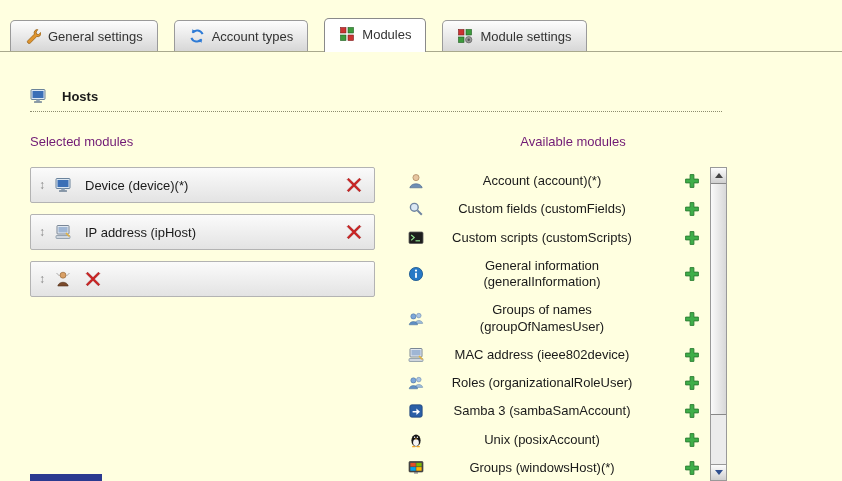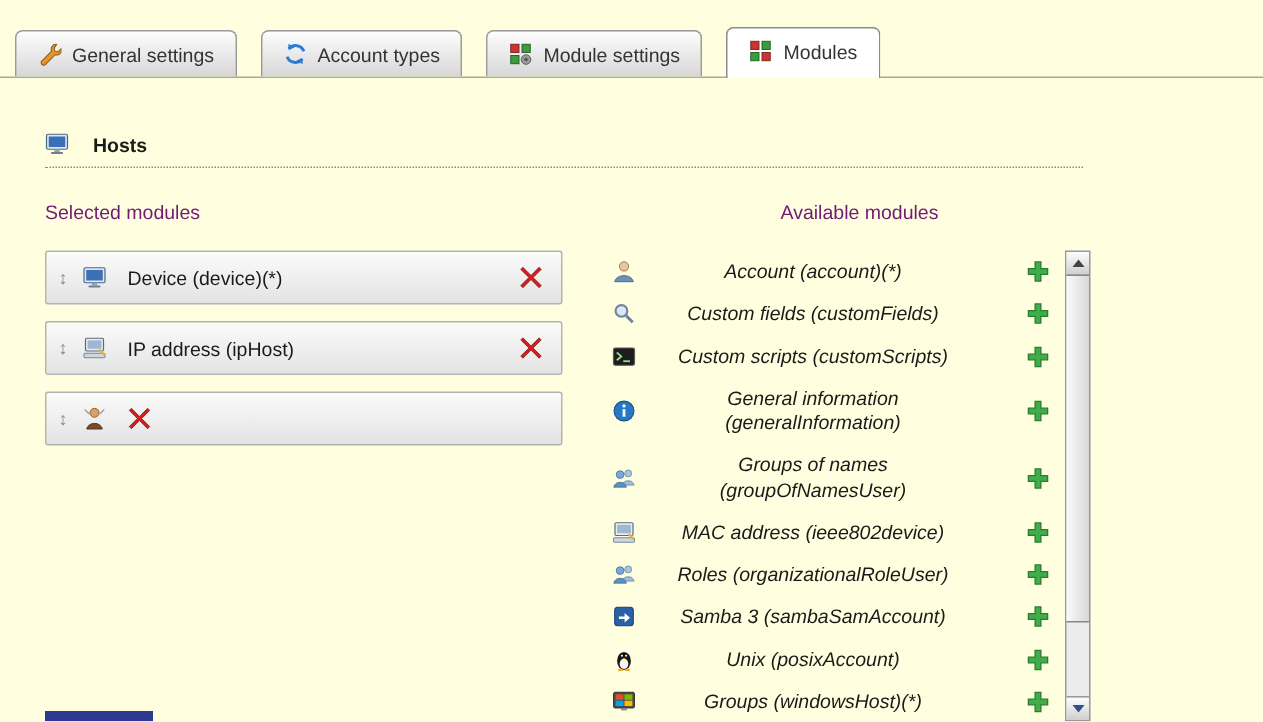--- a/index.html
+++ b/index.html
@@ -31,21 +31,21 @@
   
   .sel-row{display:flex;align-items:center;height:36px;width:345px;box-sizing:border-box;
            border:1px solid #b3b3b3;border-radius:2px;
            background:linear-gradient(#fbfbfb,#e3e3e3);margin-bottom:11px;}
   .drag{color:#8a8a8a;font-size:12px;margin:0 10px 0 8px;cursor:move;}
   .sel-row .icon{margin-right:14px;}
   .sel-label{flex:1;}
   .del-btn{background:none;border:none;padding:0;margin:0 12px 0 0;cursor:pointer;line-height:0;}
 
   
-  .avail-wrap{display:flex;align-items:flex-start;font-style:italic;}
+  .avail-wrap{display:flex;align-items:flex-start;}
   .avail-list{width:300px;}
   .avail-item{display:flex;align-items:center;padding:6px 0;}
   .avail-item .icon{margin-right:9px;align-self:center;}
   .avail-label{width:218px;line-height:1.25;}
   .add-btn{background:none;border:none;padding:0;margin-left:auto;margin-right:8px;cursor:pointer;line-height:0;}
 
   
   .scrollbar{width:17px;height:314px;border:1px solid #999;background:#ececec;
              position:relative;box-sizing:border-box;margin-left:2px;}
   .sb-up,.sb-down{position:absolute;left:0;right:0;height:15px;
@@ -81,42 +81,42 @@
         <span class="icon">
           <svg width="16" height="16" viewBox="0 0 16 16">
             <path d="M13.6 6.2A6 6 0 0 0 3.4 4.6" fill="none" stroke="#2e7bd6" stroke-width="2"></path>
             <path d="M3.2 1.2l.3 4.1 3.8-1.6z" fill="#2e7bd6"></path>
             <path d="M2.4 9.8a6 6 0 0 0 10.2 1.6" fill="none" stroke="#2e7bd6" stroke-width="2"></path>
             <path d="M12.8 14.8l-.3-4.1-3.8 1.6z" fill="#2e7bd6"></path>
           </svg>
         </span>
         <span class="tab-label">Account types</span>
       </div>
+      <div class="tab active">
+        <span class="icon">
+          <svg width="16" height="16" viewBox="0 0 16 16">
+            <rect x="1.5" y="1.5" width="5.5" height="5.5" fill="#cc3333" stroke="#7a1d1d" stroke-width="0.6"></rect>
+            <rect x="9" y="1.5" width="5.5" height="5.5" fill="#3d9b3d" stroke="#1f5c1f" stroke-width="0.6"></rect>
+            <rect x="1.5" y="9" width="5.5" height="5.5" fill="#3d9b3d" stroke="#1f5c1f" stroke-width="0.6"></rect>
+            <rect x="9" y="9" width="5.5" height="5.5" fill="#cc3333" stroke="#7a1d1d" stroke-width="0.6"></rect>
+          </svg>
+        </span>
+        <span class="tab-label">Modules</span>
+      </div>
       <div class="tab">
         <span class="icon">
           <svg width="16" height="16" viewBox="0 0 16 16">
             <rect x="1.5" y="1.5" width="5.5" height="5.5" fill="#cc3333" stroke="#7a1d1d" stroke-width="0.6"></rect>
             <rect x="9" y="1.5" width="5.5" height="5.5" fill="#3d9b3d" stroke="#1f5c1f" stroke-width="0.6"></rect>
             <rect x="1.5" y="9" width="5.5" height="5.5" fill="#3d9b3d" stroke="#1f5c1f" stroke-width="0.6"></rect>
             <circle cx="11.7" cy="11.7" r="3.2" fill="#9a9a9a" stroke="#555" stroke-width="0.6"></circle>
             <circle cx="11.7" cy="11.7" r="1.2" fill="#555"></circle>
           </svg>
         </span>
         <span class="tab-label">Module settings</span>
-      </div>
-      <div class="tab active">
-        <span class="icon">
-          <svg width="16" height="16" viewBox="0 0 16 16">
-            <rect x="1.5" y="1.5" width="5.5" height="5.5" fill="#cc3333" stroke="#7a1d1d" stroke-width="0.6"></rect>
-            <rect x="9" y="1.5" width="5.5" height="5.5" fill="#3d9b3d" stroke="#1f5c1f" stroke-width="0.6"></rect>
-            <rect x="1.5" y="9" width="5.5" height="5.5" fill="#3d9b3d" stroke="#1f5c1f" stroke-width="0.6"></rect>
-            <rect x="9" y="9" width="5.5" height="5.5" fill="#cc3333" stroke="#7a1d1d" stroke-width="0.6"></rect>
-          </svg>
-        </span>
-        <span class="tab-label">Modules</span>
       </div>
     </div>
 
   <div class="content">
 
     <div class="section-head">
       <span class="icon">
           <svg width="16" height="16" viewBox="0 0 16 16">
             <rect x="1" y="1.5" width="14" height="10" rx="1" fill="#dce7f2" stroke="#4a6785" stroke-width="0.8"></rect>
             <rect x="2.5" y="3" width="11" height="7" fill="#3b6fb6"></rect>

